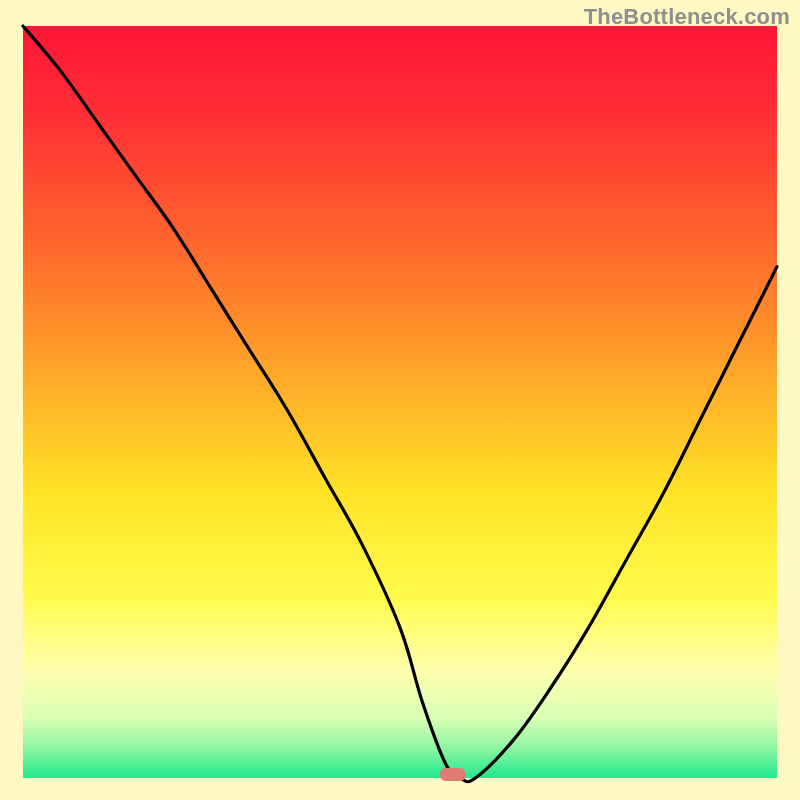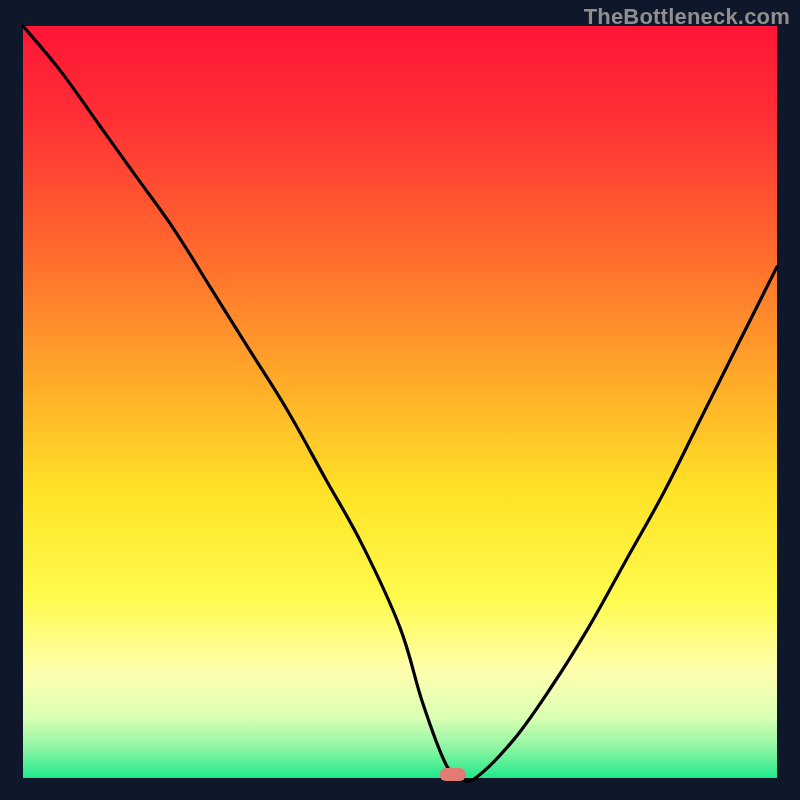--- a/index.html
+++ b/index.html
@@ -8,21 +8,21 @@
     width: 800px;
     height: 800px;
     background: #000;
     overflow: hidden;
     font-family: Arial, Helvetica, sans-serif;
   }
   .frame {
     position: relative;
     width: 800px;
     height: 800px;
-    background: #0f172a;
+    background: #fef9c3;
   }
   .watermark {
     position: absolute;
     top: 4px;
     right: 10px;
     color: #8f8f8f;
     font-size: 22px;
     font-weight: 600;
     letter-spacing: 0.2px;
     z-index: 3;

